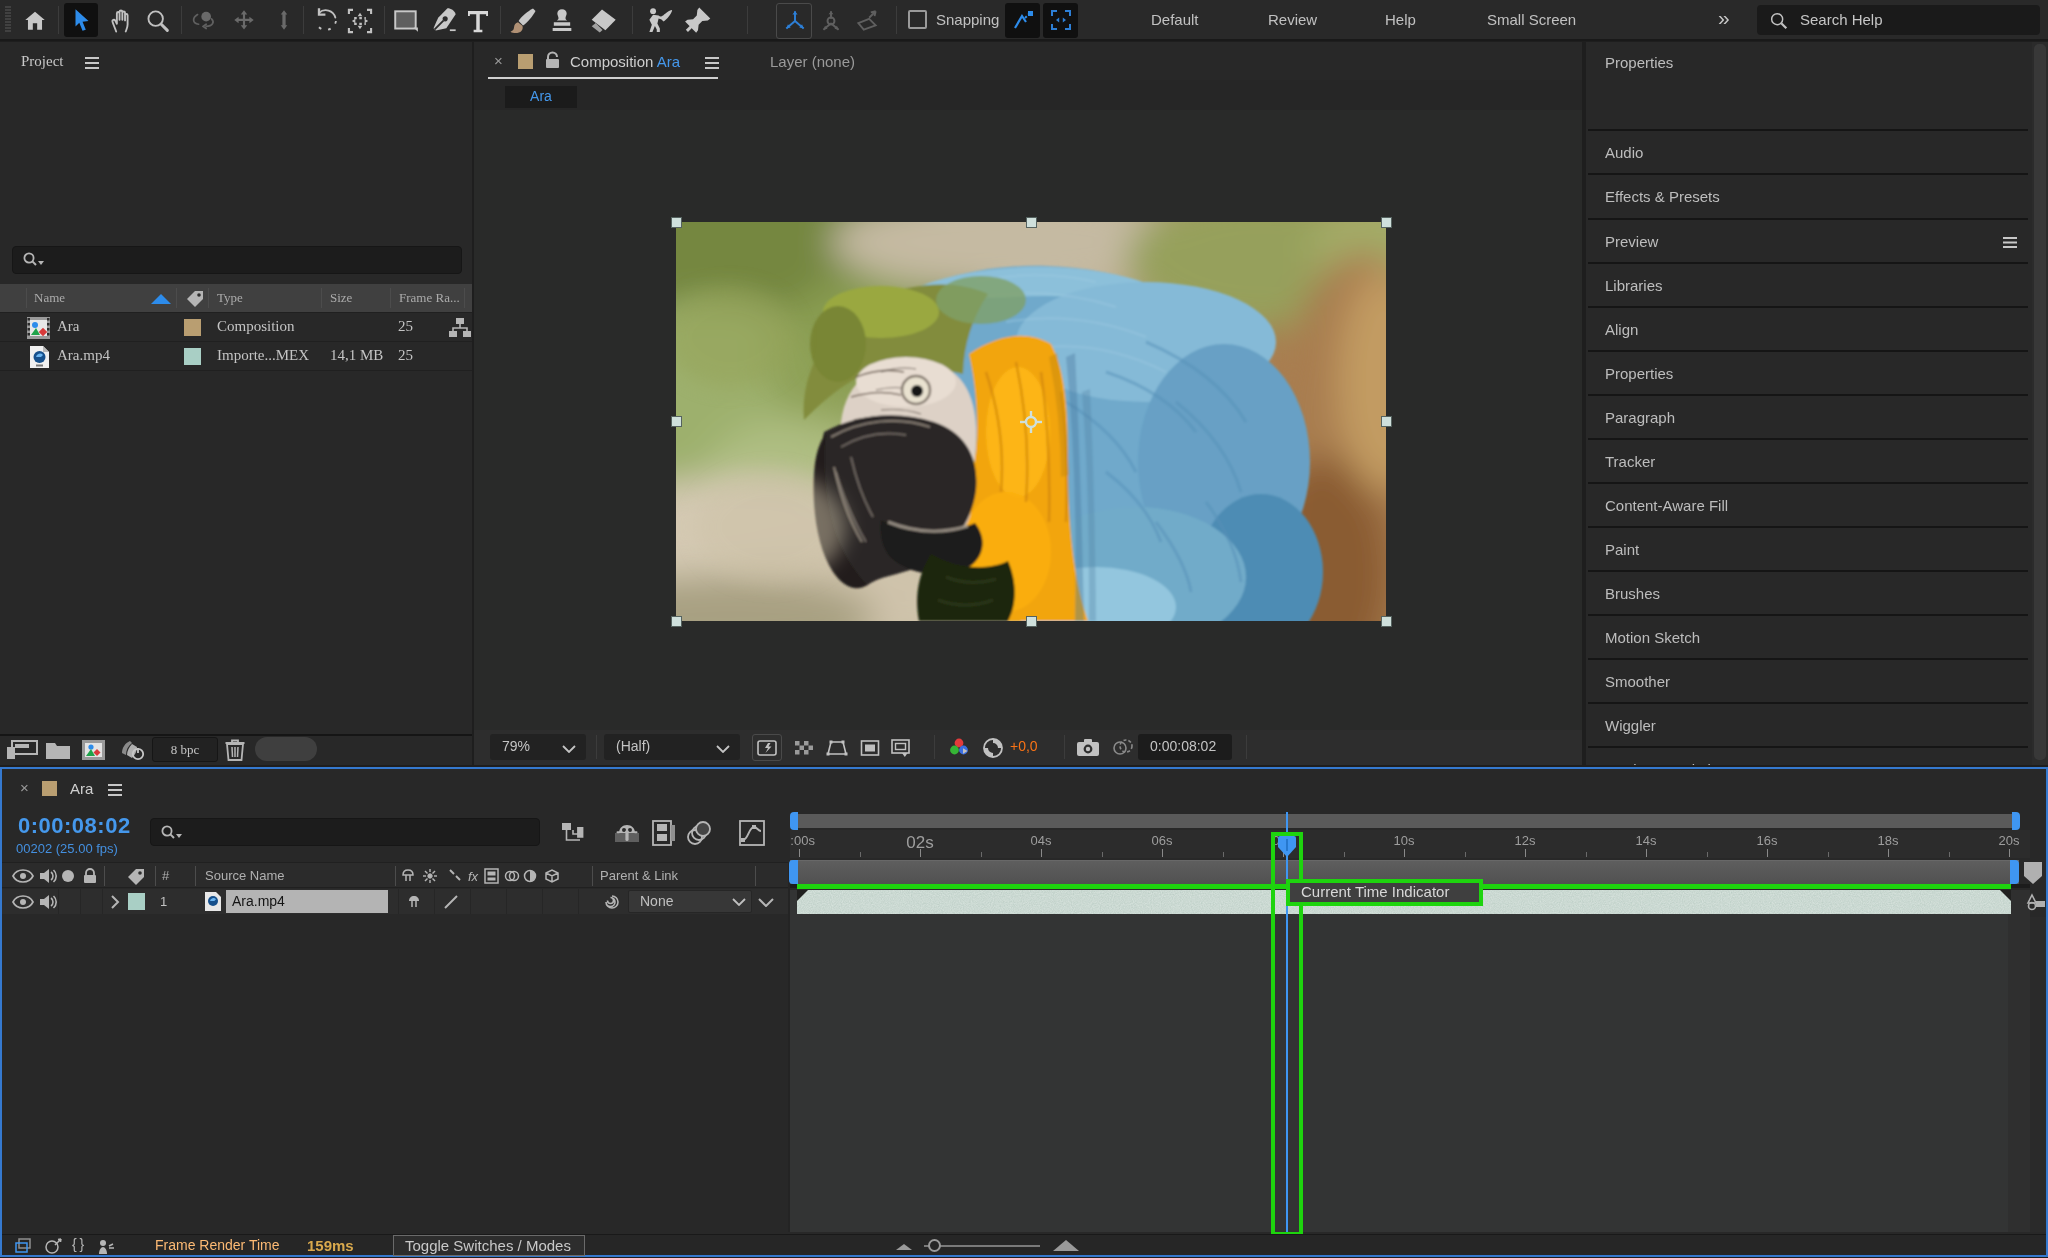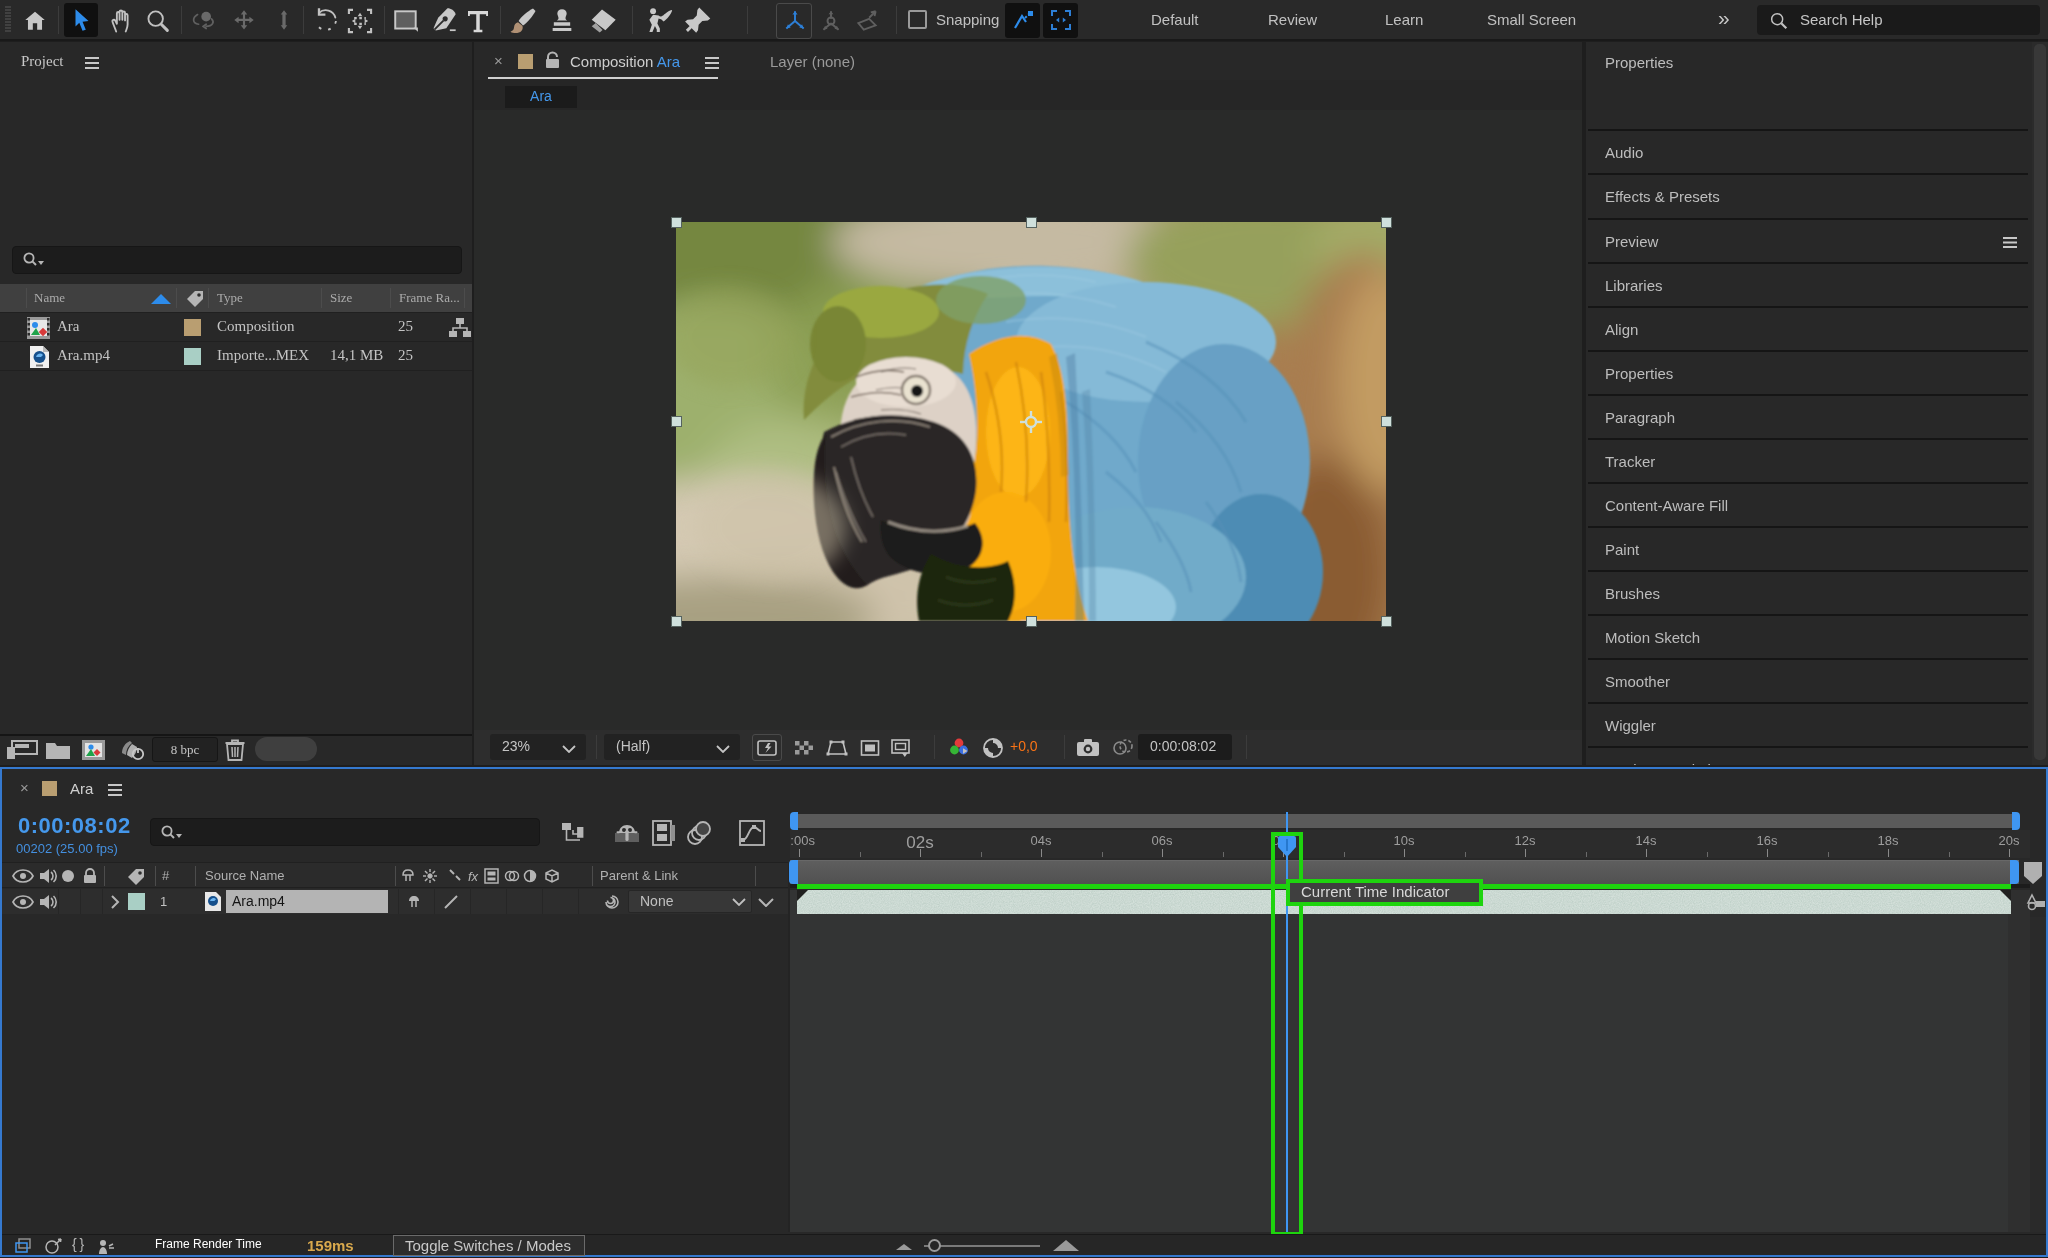--- a/index.html
+++ b/index.html
@@ -165,21 +165,21 @@
     <svg class="abs" style="left:1049px; top:8px;" width="24" height="24" viewBox="0 0 24 24">
         <g stroke="#2d7fd6" stroke-width="2" fill="none">
           <path d="M3 8 V3 H8 M16 3 h5 V8 M21 16 v5 h-5 M8 21 H3 V16"></path>
         </g>
         <g fill="#2d7fd6">
           <path d="M7 12 l3.2-2.4 v4.8 Z M17 12 l-3.2-2.4 v4.8 Z"></path>
         </g>
       </svg>
     <div class="tbtxt" style="left:1151px;">Default</div>
     <div class="tbtxt" style="left:1268px;">Review</div>
-    <div class="tbtxt" style="left:1385px;">Learn</div>
+    <div class="tbtxt" style="left:1385px;">Help</div>
     <div class="tbtxt" style="left:1487px;">Small Screen</div>
     <div class="abs" style="left:1718px; top:6px; font-size:21px; color:#c8c8c8; letter-spacing:-3px;">»</div>
     <div class="abs" style="left:1757px; top:5px; width:283px; height:30px; background:#1a1a1a; border-radius:4px;"></div>
     <svg class="abs" style="left:1768px; top:10px;" width="22" height="22" viewBox="0 0 24 24">
         <circle cx="10" cy="10" r="6" class="icon" stroke-width="2"></circle>
         <line x1="14.5" y1="14.5" x2="20" y2="20" stroke="#c1c1c1" stroke-width="2.4"></line>
       </svg>
     <div class="abs" style="left:1800px; top:11px; font-size:15px; color:#c6c6c6;">Search Help</div>
   </div>
   <div id="proj" class="panel">
@@ -436,21 +436,21 @@
               <line x1="12" y1="1" x2="12" y2="7"></line>
               <line x1="12" y1="17" x2="12" y2="23"></line>
               <line x1="1" y1="12" x2="7" y2="12"></line>
               <line x1="17" y1="12" x2="23" y2="12"></line>
             </g>
           </svg>
         </div>
     </div>
     <div id="compbot">
       <div class="abs" style="left:16px; top:4px; width:96px; height:26px; background:#222222; border-radius:3px;"></div>
-      <div class="abs" style="left:28px; top:8px; font-size:14px; color:#c4c4c4;">23%</div>
+      <div class="abs" style="left:28px; top:8px; font-size:14px; color:#c4c4c4;">79%</div>
       <svg class="abs" style="left:88px; top:15px;" width="14" height="8">
           <path d="M1 1 L7 7 L13 1" stroke="#c4c4c4" stroke-width="1.8" fill="none"></path>
         </svg>
       <div class="abs" style="left:122px; top:5px; width:1px; height:24px; background:#3c3c3c;"></div>
       <div class="abs" style="left:130px; top:4px; width:136px; height:26px; background:#222222; border-radius:3px;"></div>
       <div class="abs" style="left:142px; top:8px; font-size:14px; color:#c4c4c4;">(Half)</div>
       <svg class="abs" style="left:242px; top:15px;" width="14" height="8">
           <path d="M1 1 L7 7 L13 1" stroke="#c4c4c4" stroke-width="1.8" fill="none"></path>
         </svg>
       <div class="abs" style="left:278px; top:4px; width:30px; height:27px; border:1px solid #4a4a4a; border-radius:3px;"></div>
@@ -851,21 +851,21 @@
       <svg class="abs" style="left:42px; top:3px;" width="20" height="17" viewBox="0 0 20 17">
           <circle cx="8" cy="9" r="6" fill="none" stroke="#b5b5b5" stroke-width="1.5"></circle>
           <path d="M11 7 L17 1 M17 1 l-3 .5 M17 1 l-.5 3" stroke="#b5b5b5" stroke-width="1.5" fill="none"></path>
         </svg>
       <div class="abs" style="left:70px; top:1px; font-size:14px; color:#b5b5b5;">{ }</div>
       <svg class="abs" style="left:94px; top:3px;" width="22" height="17" viewBox="0 0 22 17">
           <circle cx="7" cy="5" r="3" fill="#b5b5b5"></circle>
           <path d="M3 16 c0-4 2-7 4-7 s4 3 4 7 Z" fill="#b5b5b5"></path>
           <path d="M13 8 l4-2 m-4 4 l5 0" stroke="#b5b5b5" stroke-width="1.5"></path>
         </svg>
-      <div class="abs" style="left:153px; top:2px; font-size:12px; color:#ffffff;">Frame Render Time</div>
+      <div class="abs" style="left:153px; top:2px; font-size:14px; color:#fdba74;">Frame Render Time</div>
       <div class="abs" style="left:305px; top:2px; font-size:15px; font-weight:bold; color:#d9a94d;">159ms</div>
       <div class="abs" style="left:391px; top:0px; width:192px; height:21px; border:1px solid #6a6a6a; background:#2d2d2d;"></div>
       <div class="abs" style="left:403px; top:2px; font-size:15px; color:#c9c9c9;">Toggle Switches / Modes</div>
       <svg class="abs" style="left:893px; top:8px;" width="18" height="8">
           <path d="M1 7 L9 1 L17 7 Z" fill="#9a9a9a"></path>
         </svg>
       <div class="abs" style="left:922px; top:10px; width:116px; height:2px; background:#7a7a7a;"></div>
       <div class="abs" style="left:926px; top:4px; width:13px; height:13px; border:2px solid #9a9a9a; border-radius:7px; background:#262626;"></div>
       <svg class="abs" style="left:1050px; top:4px;" width="28" height="13">
           <path d="M1 12 L14 1 L27 12 Z" fill="#9a9a9a"></path>

